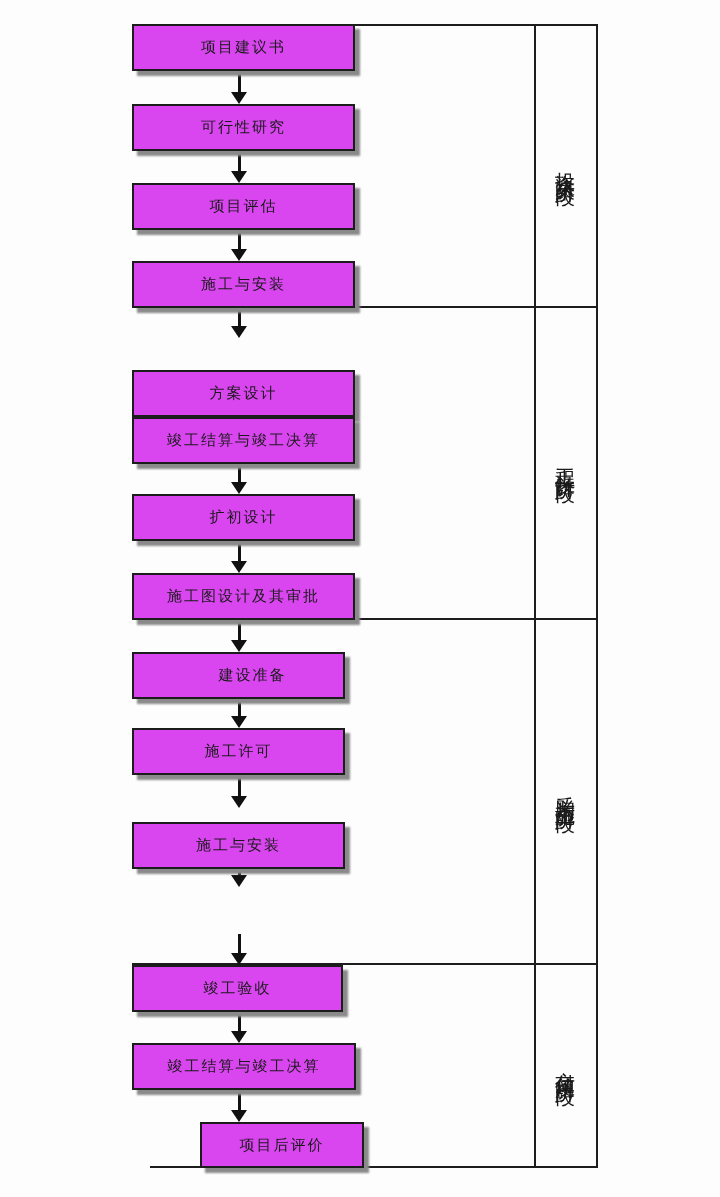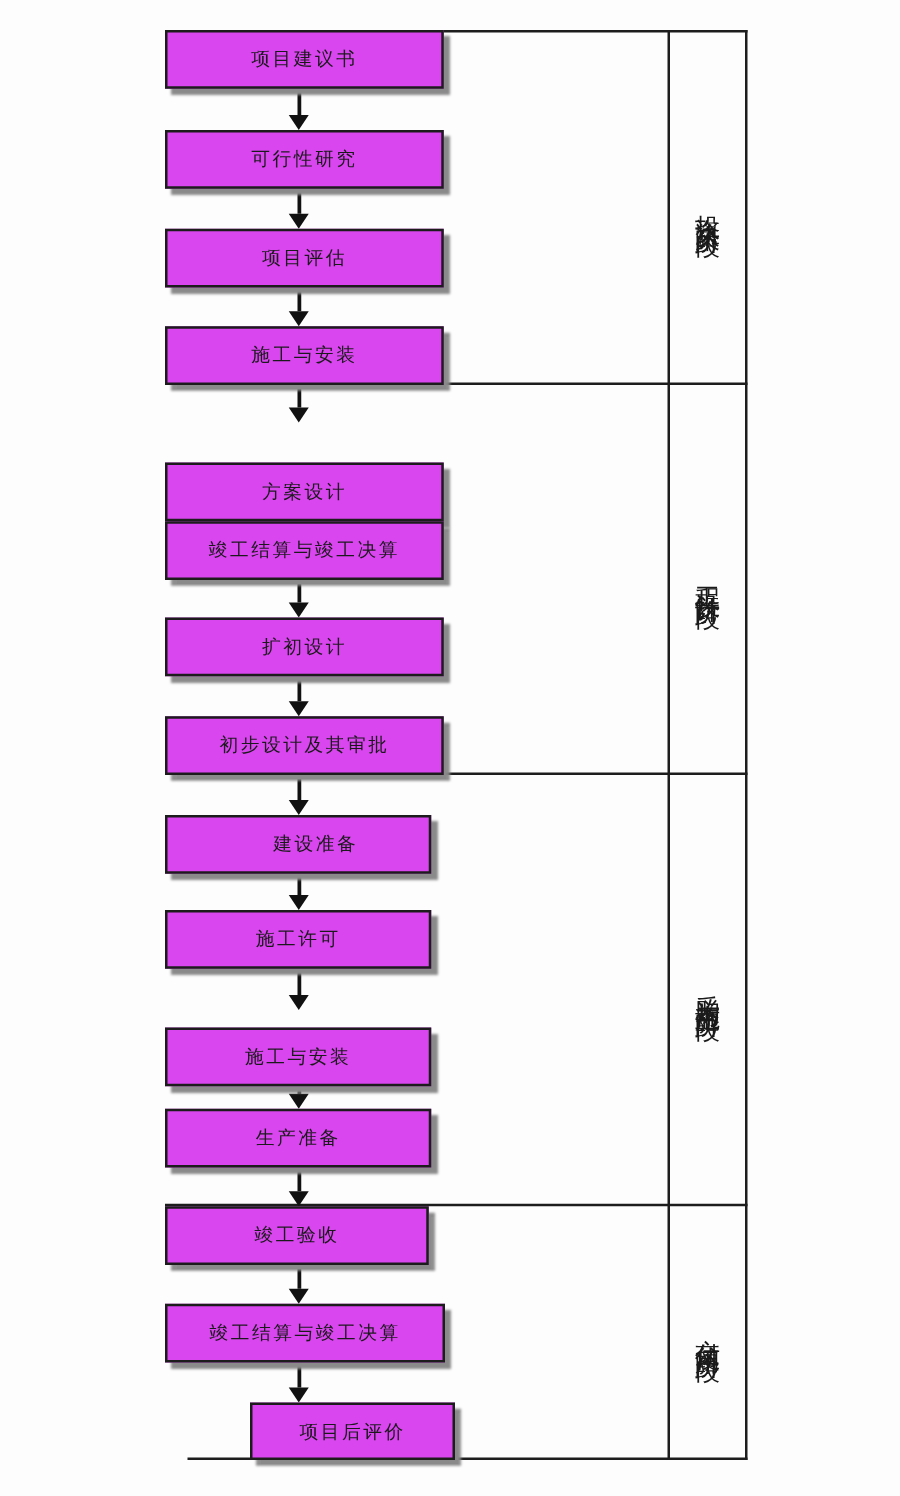--- a/index.html
+++ b/index.html
@@ -77,25 +77,24 @@
     <div class="phase-text">交付使用阶段</div>
   </div>
 
   <div class="step-box" style="left:132px;top:24px;width:223px;height:47px;">项目建议书</div>
   <div class="step-box" style="left:132px;top:104px;width:223px;height:47px;">可行性研究</div>
   <div class="step-box" style="left:132px;top:183px;width:223px;height:47px;">项目评估</div>
   <div class="step-box" style="left:132px;top:261px;width:223px;height:47px;">施工与安装</div>
   <div class="step-box" style="left:132px;top:338px;width:223px;height:47px;margin-top:32px;">方案设计</div>
   <div class="step-box" style="left:132px;top:417px;width:223px;height:47px;">竣工结算与竣工决算</div>
   <div class="step-box" style="left:132px;top:494px;width:223px;height:47px;">扩初设计</div>
-  <div class="step-box" style="left:132px;top:573px;width:223px;height:47px;">初步设计及其审批</div>
+  <div class="step-box" style="left:132px;top:573px;width:223px;height:47px;">施工图设计及其审批</div>
   <div class="step-box" style="left:132px;top:652px;width:213px;height:47px;padding-left:28px;">建设准备</div>
   <div class="step-box" style="left:132px;top:728px;width:213px;height:47px;">施工许可</div>
   <div class="step-box" style="left:132px;top:808px;width:213px;height:47px;margin-top:14px;">施工与安装</div>
-  <div class="step-box" style="left:132px;top:887px;width:213px;height:47px;">生产准备</div>
   <div class="step-box" style="left:132px;top:965px;width:211px;height:47px;">竣工验收</div>
   <div class="step-box" style="left:132px;top:1043px;width:224px;height:47px;">竣工结算与竣工决算</div>
   <div class="step-box" style="left:159px;top:1122px;width:164px;height:46px;margin-left:41px;">项目后评价</div>
 
   <div class="arrow" style="left:230px;top:71px;height:33px;">
       <div class="shaft"></div>
       <div class="head"></div>
     </div>
   <div class="arrow" style="left:230px;top:151px;height:32px;">
       <div class="shaft"></div>

